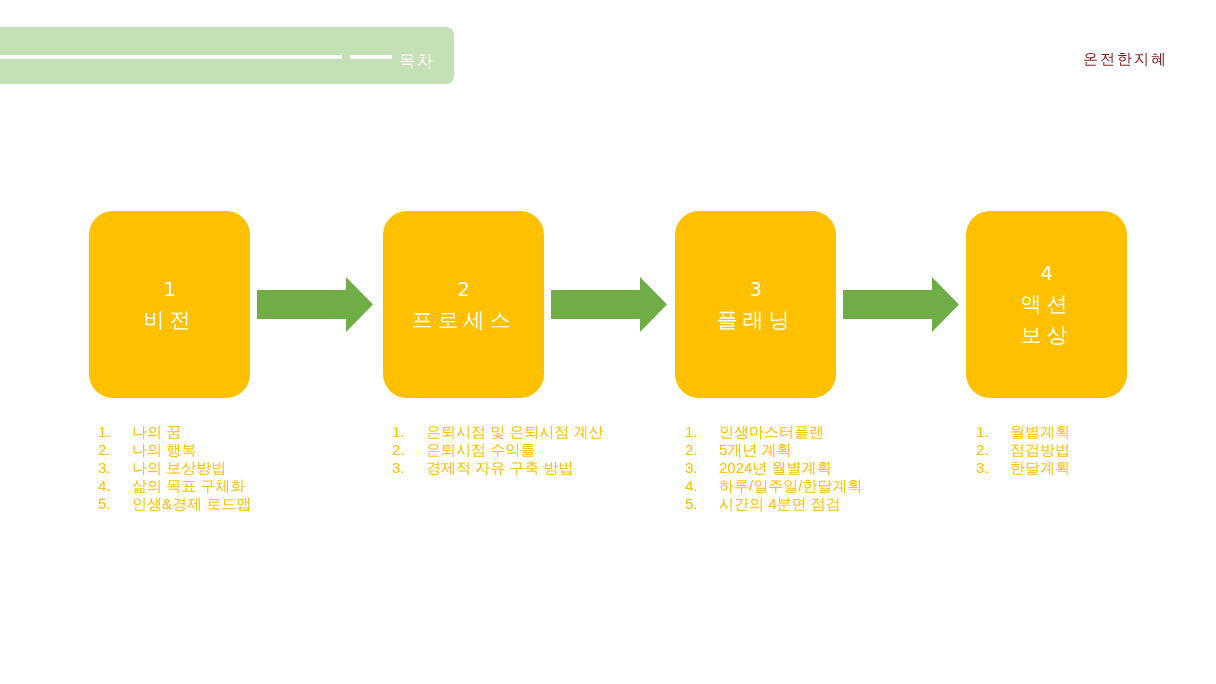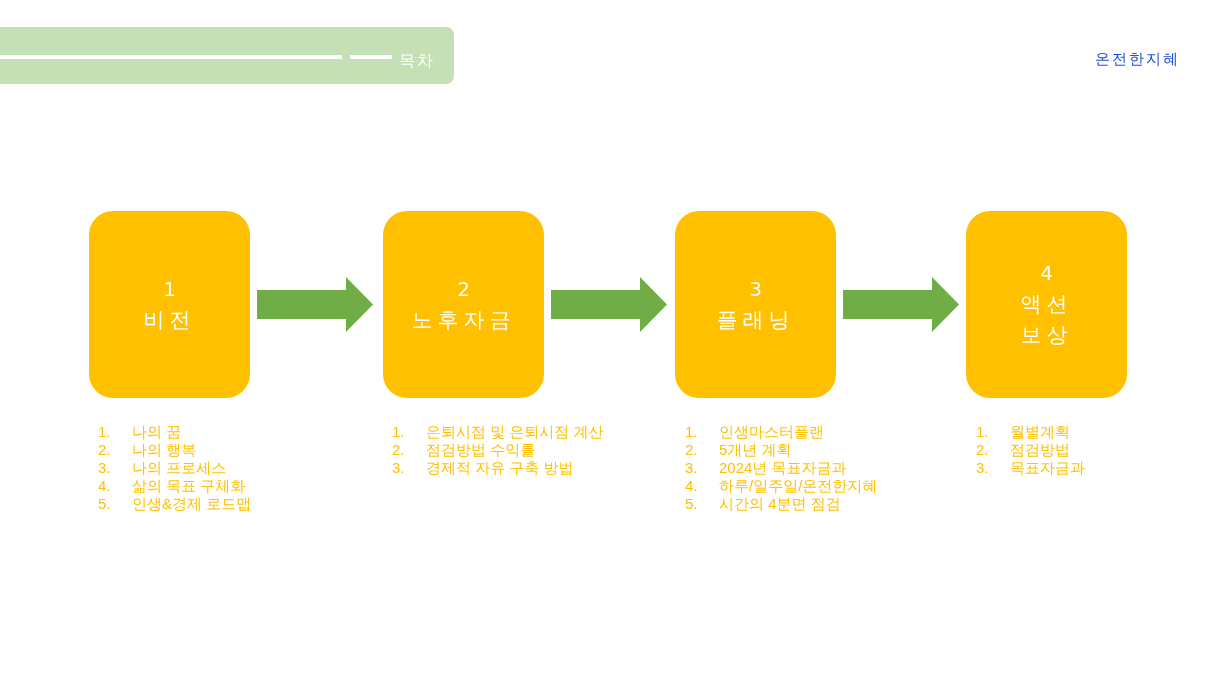--- a/index.html
+++ b/index.html
@@ -15,21 +15,21 @@
   .header-line-long {
     position: absolute; left: 0; top: 55px; width: 342px; height: 4px; background: #ffffff;
   }
   .header-line-short {
     position: absolute; left: 350px; top: 55px; width: 42px; height: 4px; background: #ffffff;
   }
   .header-title {
     position: absolute; left: 399px; top: 51px; font-size: 16px; color: #ffffff; letter-spacing: 2px;
   }
   .brand {
-    position: absolute; right: 36px; top: 50px; font-size: 15px; color: #1d4ed8; letter-spacing: 2px;
+    position: absolute; right: 48px; top: 50px; font-size: 15px; color: #7f1d1d; letter-spacing: 2px;
   }
   .step-box {
     position: absolute; top: 211px; width: 161px; height: 187px;
     background: #ffc000; border-radius: 24px;
     display: flex; flex-direction: column; align-items: center; justify-content: center;
     color: #ffffff; font-size: 21px; line-height: 31px; text-align: center;
   }
   .step-box .num { font-size: 20px; }
   .step-box .title-line { letter-spacing: 5px; }
   .arrow { position: absolute; top: 277px; width: 116px; height: 55px; }
@@ -49,21 +49,21 @@
 <div class="header-line-short"></div>
 <div class="header-title">목차</div>
 <div class="brand">온전한지혜</div>
 
 <div class="step-box" style="left:89px">
   <div class="num">1</div>
   <div class="title-line">비전</div>
 </div>
 <div class="step-box" style="left:383px">
   <div class="num">2</div>
-  <div class="title-line">노후자금</div>
+  <div class="title-line">프로세스</div>
 </div>
 <div class="step-box" style="left:675px">
   <div class="num">3</div>
   <div class="title-line">플래닝</div>
 </div>
 <div class="step-box" style="left:966px">
   <div class="num">4</div>
   <div class="title-line">액션</div>
   <div class="title-line">보상</div>
 </div>
@@ -82,73 +82,73 @@
   <li>
       <span class="idx">1.</span>
       <span>나의 꿈</span>
     </li>
   <li>
       <span class="idx">2.</span>
       <span>나의 행복</span>
     </li>
   <li>
       <span class="idx">3.</span>
-      <span>나의 프로세스</span>
+      <span>나의 보상방법</span>
     </li>
   <li>
       <span class="idx">4.</span>
       <span>삶의 목표 구체화</span>
     </li>
   <li>
       <span class="idx">5.</span>
       <span>인생&amp;경제 로드맵</span>
     </li>
 </ul>
 <ul class="step-list" style="left:392px">
   <li>
       <span class="idx">1.</span>
       <span>은퇴시점 및 은퇴시점 계산</span>
     </li>
   <li>
       <span class="idx">2.</span>
-      <span>점검방법 수익률</span>
+      <span>은퇴시점 수익률</span>
     </li>
   <li>
       <span class="idx">3.</span>
       <span>경제적 자유 구축 방법</span>
     </li>
 </ul>
 <ul class="step-list" style="left:685px">
   <li>
       <span class="idx">1.</span>
       <span>인생마스터플랜</span>
     </li>
   <li>
       <span class="idx">2.</span>
       <span>5개년 계획</span>
     </li>
   <li>
       <span class="idx">3.</span>
-      <span>2024년 목표자금과</span>
+      <span>2024년 월별계획</span>
     </li>
   <li>
       <span class="idx">4.</span>
-      <span>하루/일주일/온전한지혜</span>
+      <span>하루/일주일/한달계획</span>
     </li>
   <li>
       <span class="idx">5.</span>
       <span>시간의 4분면 점검</span>
     </li>
 </ul>
 <ul class="step-list" style="left:976px">
   <li>
       <span class="idx">1.</span>
       <span>월별계획</span>
     </li>
   <li>
       <span class="idx">2.</span>
       <span>점검방법</span>
     </li>
   <li>
       <span class="idx">3.</span>
-      <span>목표자금과</span>
+      <span>한달계획</span>
     </li>
 </ul>
 
 </body></html>

